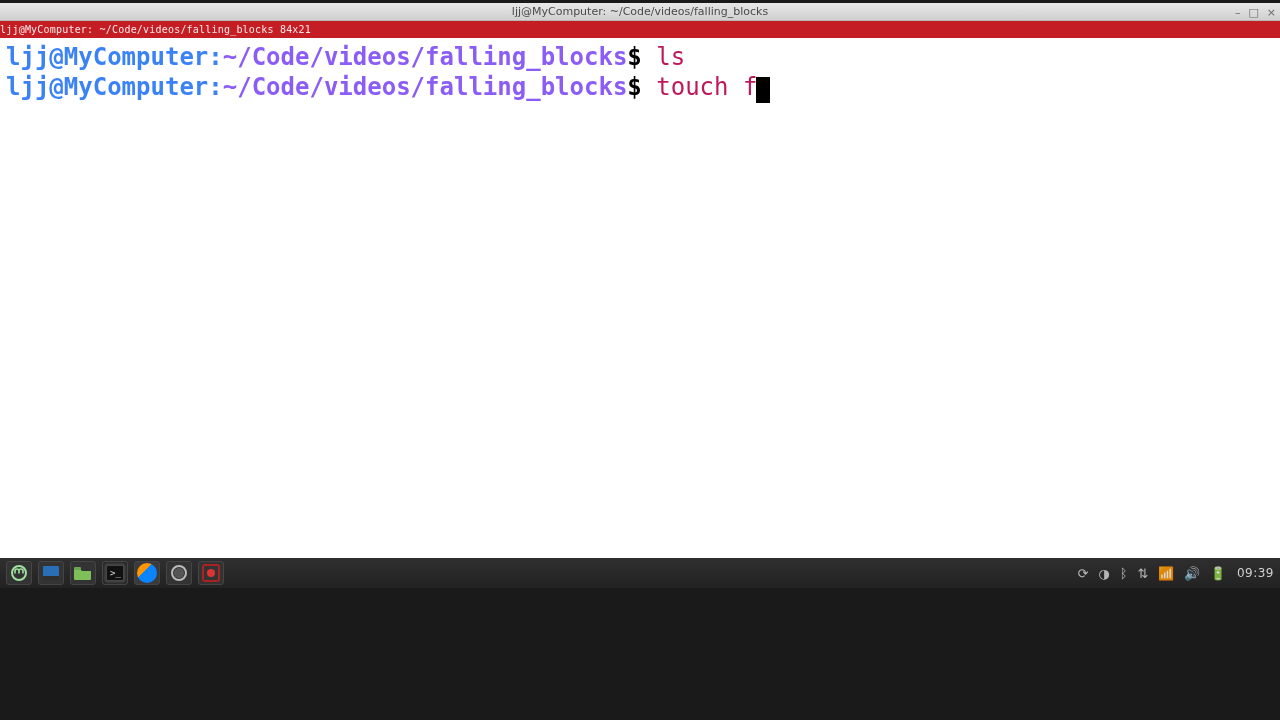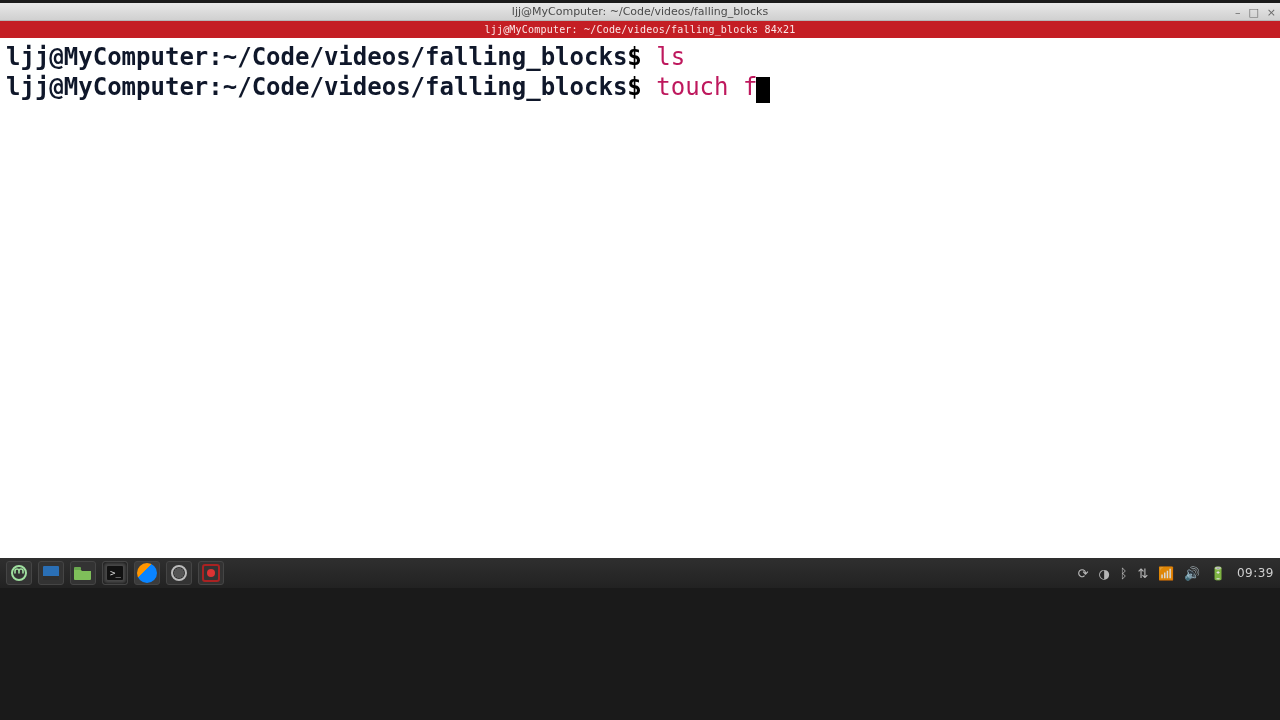--- a/index.html
+++ b/index.html
@@ -18,38 +18,38 @@
       position:absolute; right:4px; top:0; height:18px;
       display:flex; align-items:center; gap:8px;
       font-size:11px; color:#6a6a6a;
     }
     .win-controls span { cursor:default; }
 
     
     .term-tabbar {
       position:absolute; top:21px; left:0; right:0; height:17px;
       background:#c41e24;
-      display:flex; align-items:center; justify-content:center;
+      display:flex; align-items:center; 
       font-size:10px; color:#fbe7e7;
       font-family:"DejaVu Sans Mono","Liberation Mono",monospace;
       letter-spacing:.2px;
     }
 
     
     .terminal {
       position:absolute; top:38px; left:0; right:0; bottom:30px;
       background:#ffffff; color:#000;
       font-family:"DejaVu Sans Mono","Liberation Mono",Menlo,Consolas,monospace;
       font-size:24px; line-height:30px;
       padding:4px 6px;
       white-space:pre;
       overflow:hidden;
     }
-    .prompt-user { color:#0f172a; font-weight:700;text-align:right; }
-    .prompt-path { color:#0f172a; font-weight:700; }
+    .prompt-user { color:#3b82f6; font-weight:700;text-align:right; }
+    .prompt-path { color:#8b5cf6; font-weight:700; }
     .prompt-dollar { color:#000; font-weight:700; }
     .cmd { color:#be185d; }
     .cursor-block {
       display:inline-block; width:14px; height:26px;
       background:#000; vertical-align:text-bottom;
       margin-left:-1px; transform:translateY(2px);
     }
 
     
     .taskbar {

